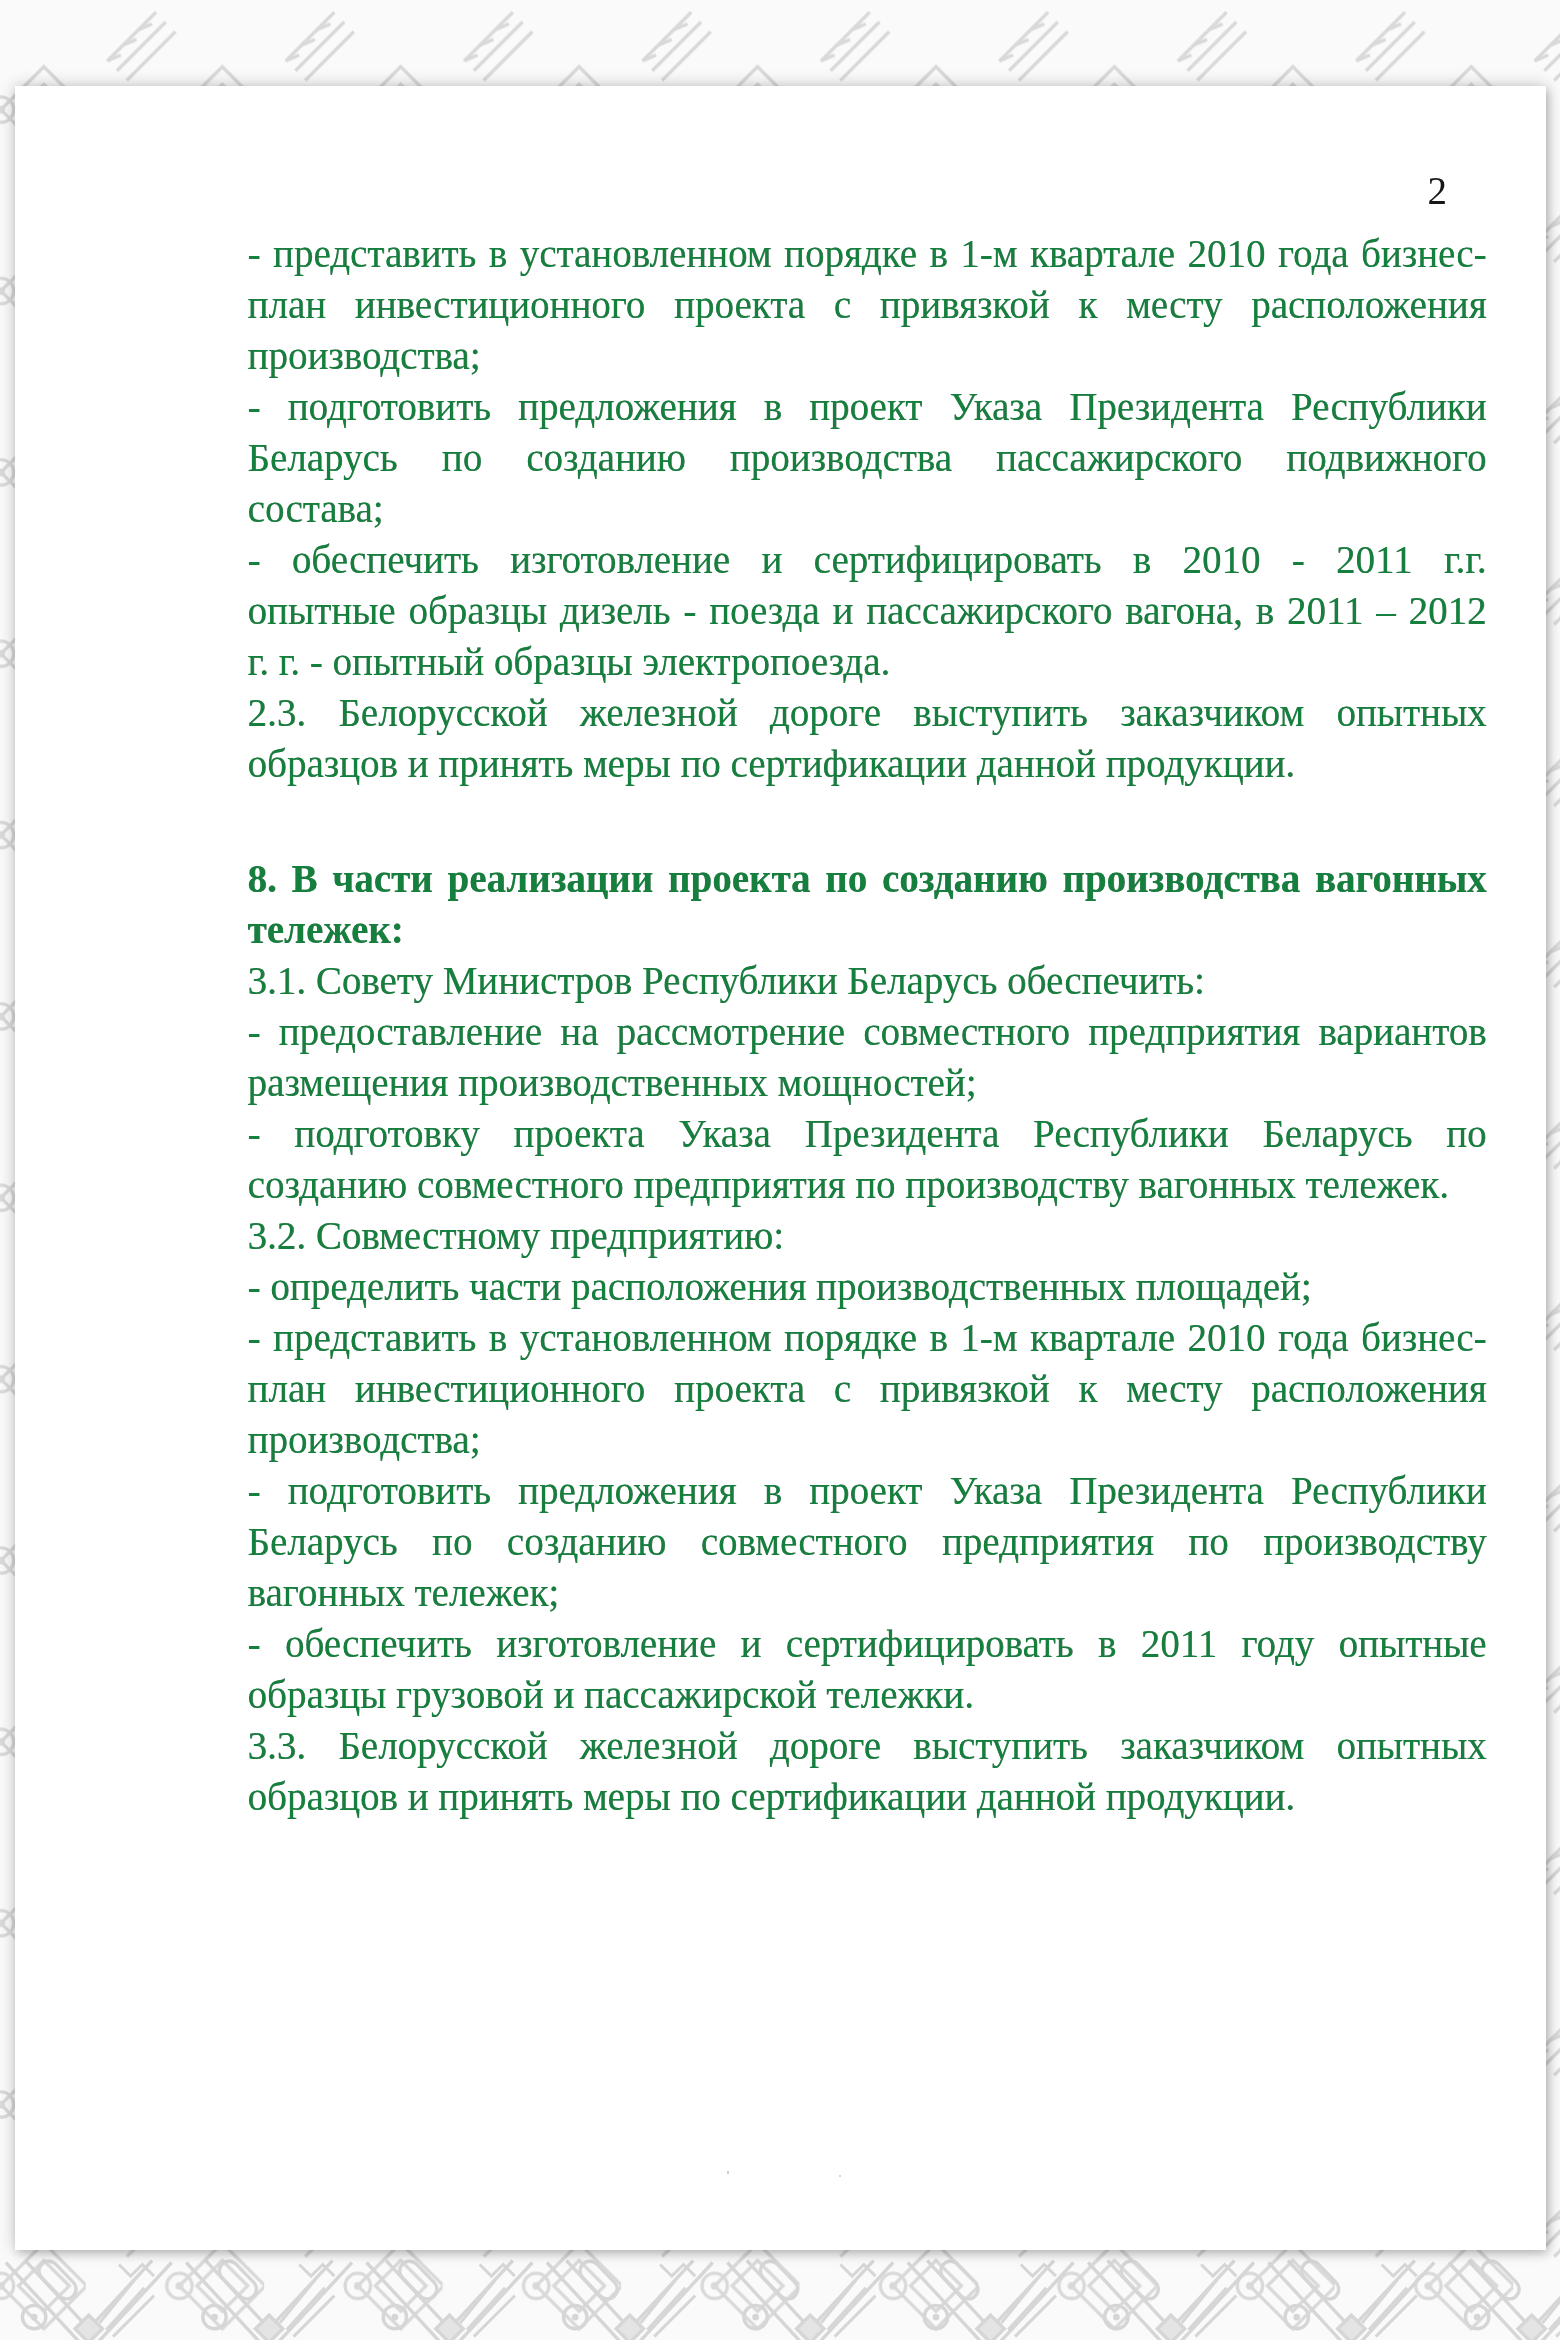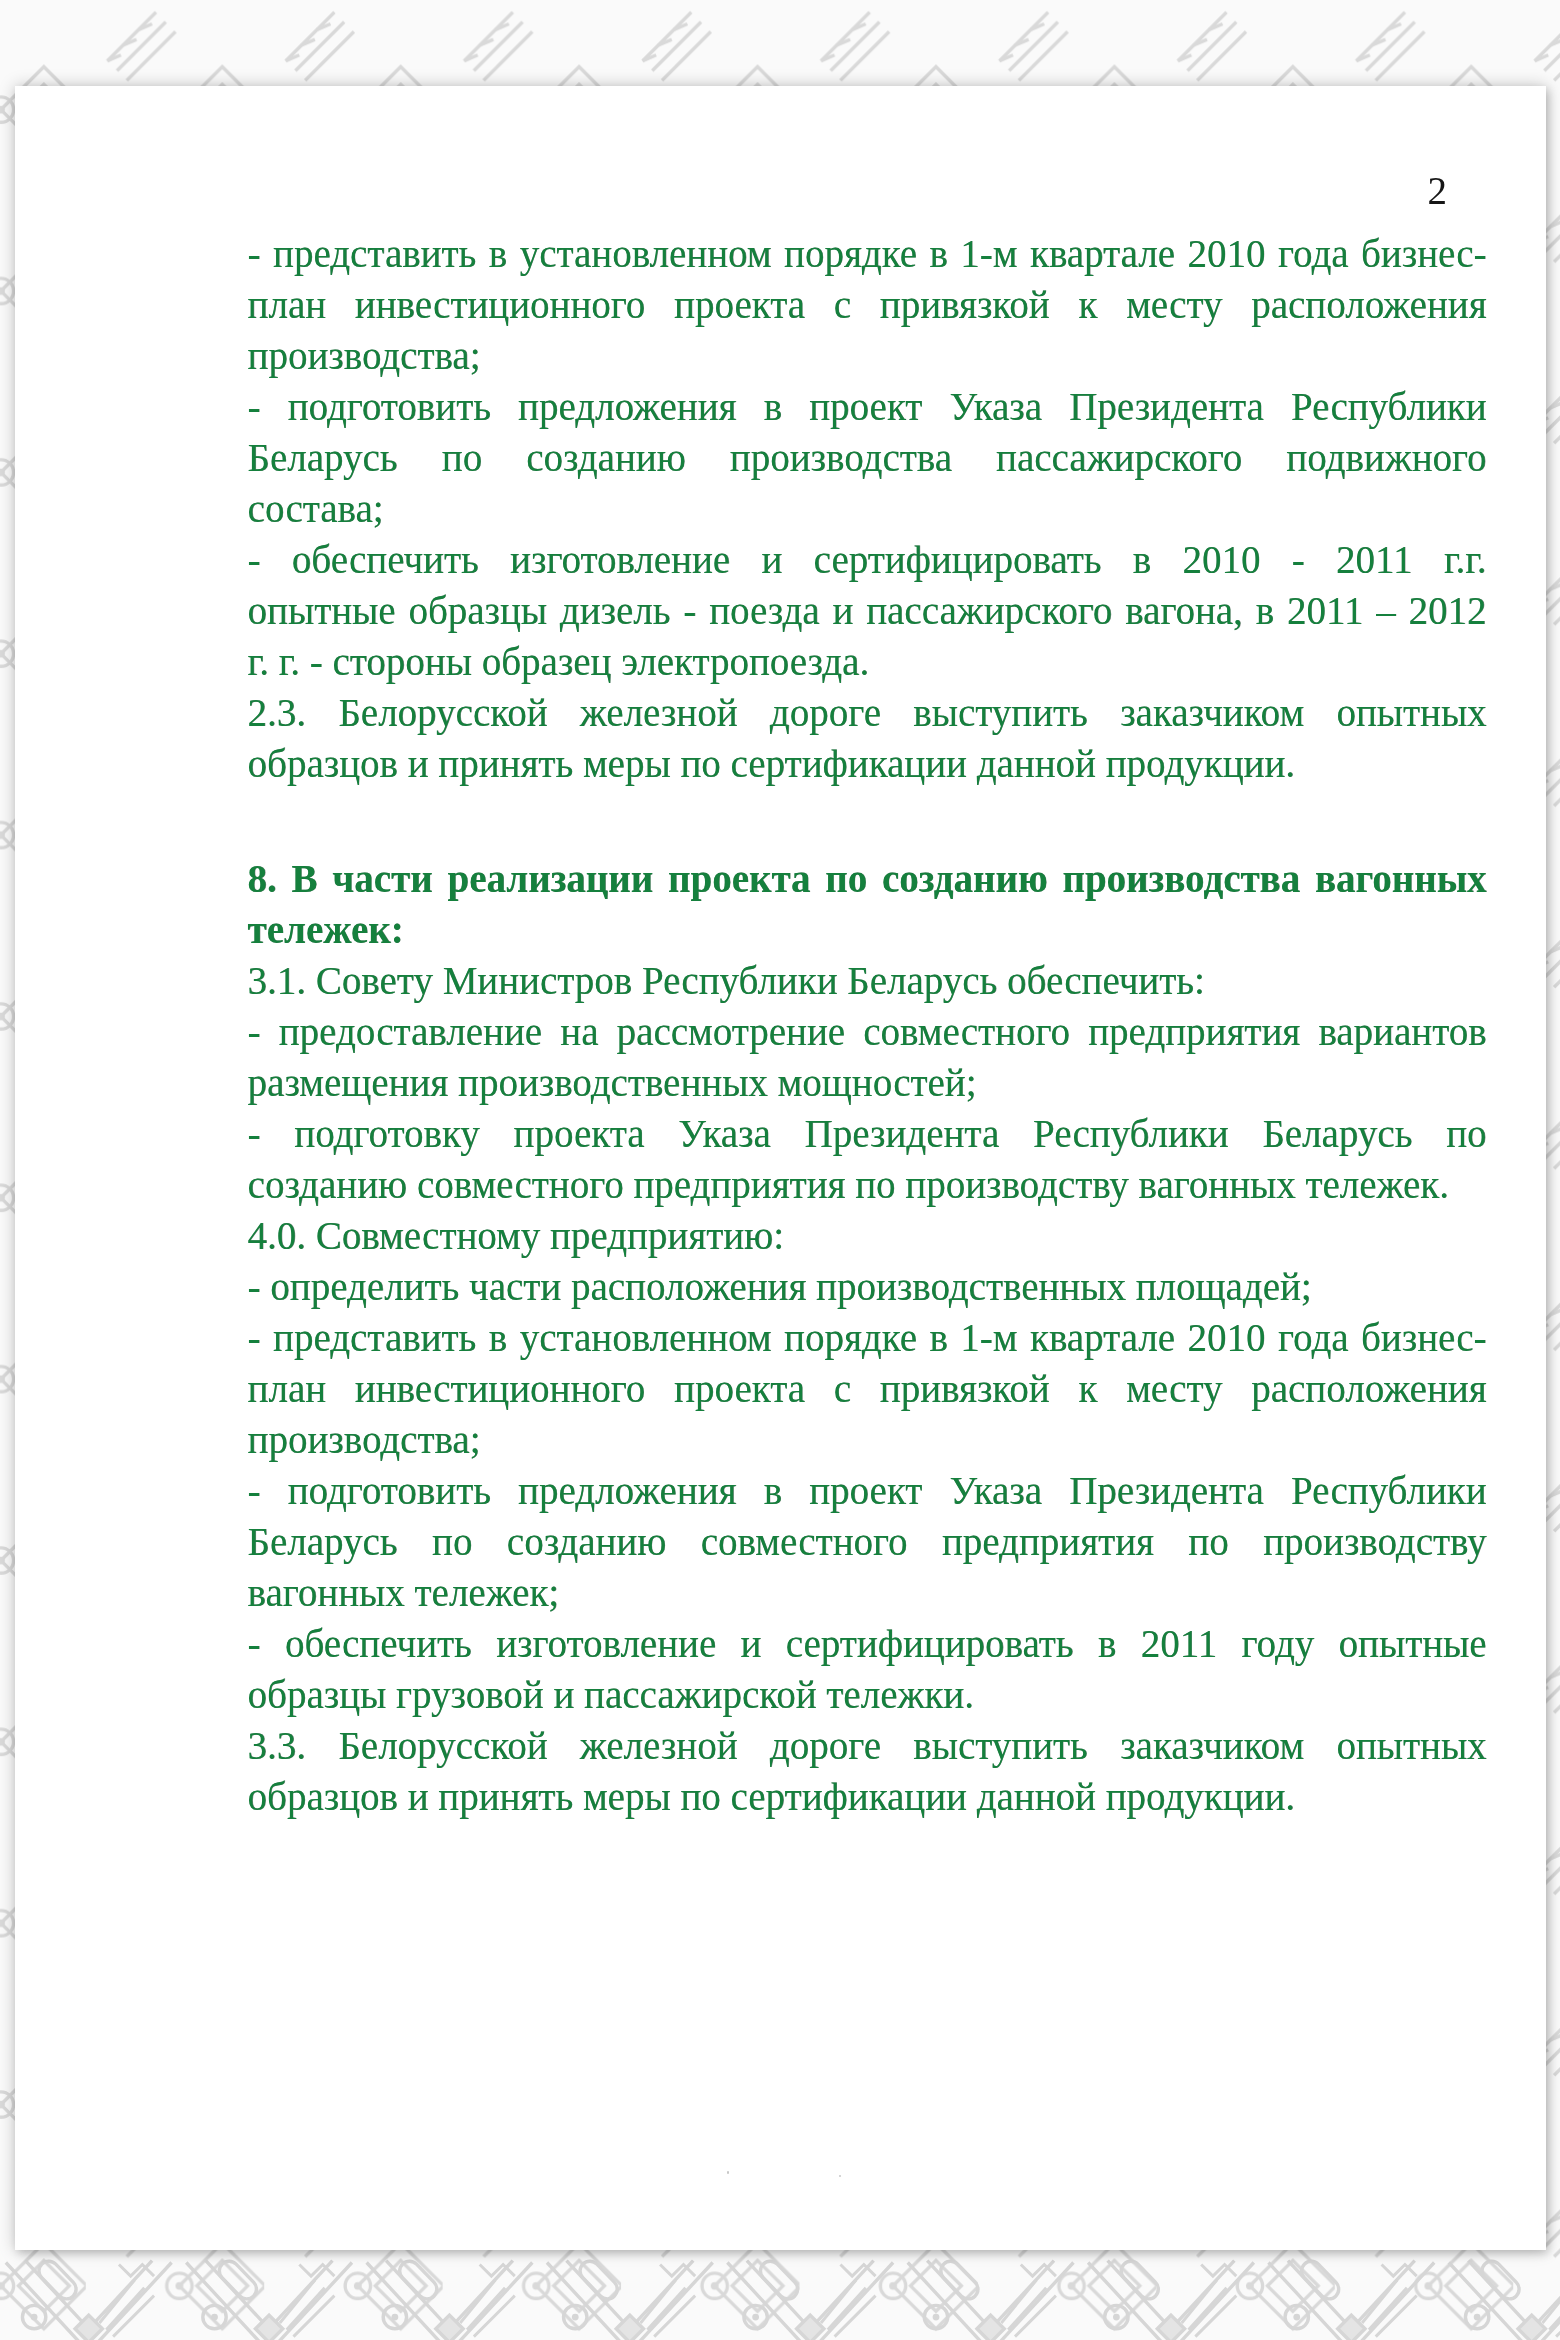--- a/index.html
+++ b/index.html
@@ -119,21 +119,21 @@
           <div class="line last">производства;</div>
         </div>
         <div class="para">
           <div class="line">- подготовить предложения в проект Указа Президента Республики</div>
           <div class="line">Беларусь по созданию производства пассажирского подвижного</div>
           <div class="line last">состава;</div>
         </div>
         <div class="para">
           <div class="line">- обеспечить изготовление и сертифицировать в 2010 - 2011 г.г.</div>
           <div class="line">опытные образцы дизель - поезда и пассажирского вагона, в 2011 – 2012</div>
-          <div class="line last">г. г. - стороны образец электропоезда.</div>
+          <div class="line last">г. г. - опытный образцы электропоезда.</div>
         </div>
         <div class="para">
           <div class="line">2.3. Белорусской железной дороге выступить заказчиком опытных</div>
           <div class="line last">образцов и принять меры по сертификации данной продукции.</div>
         </div>
         <div class="para bold gap">
           <div class="line">8. В части реализации проекта по созданию производства вагонных</div>
           <div class="line last">тележек:</div>
         </div>
         <div class="para">
@@ -141,21 +141,21 @@
         </div>
         <div class="para">
           <div class="line">- предоставление на рассмотрение совместного предприятия вариантов</div>
           <div class="line last">размещения производственных мощностей;</div>
         </div>
         <div class="para">
           <div class="line">- подготовку проекта Указа Президента Республики Беларусь по</div>
           <div class="line last">созданию совместного предприятия по производству вагонных тележек.</div>
         </div>
         <div class="para">
-          <div class="line last">4.0. Совместному предприятию:</div>
+          <div class="line last">3.2. Совместному предприятию:</div>
         </div>
         <div class="para">
           <div class="line last">- определить части расположения производственных площадей;</div>
         </div>
         <div class="para">
           <div class="line">- представить в установленном порядке в 1-м квартале 2010 года бизнес-</div>
           <div class="line">план инвестиционного проекта с привязкой к месту расположения</div>
           <div class="line last">производства;</div>
         </div>
         <div class="para">

